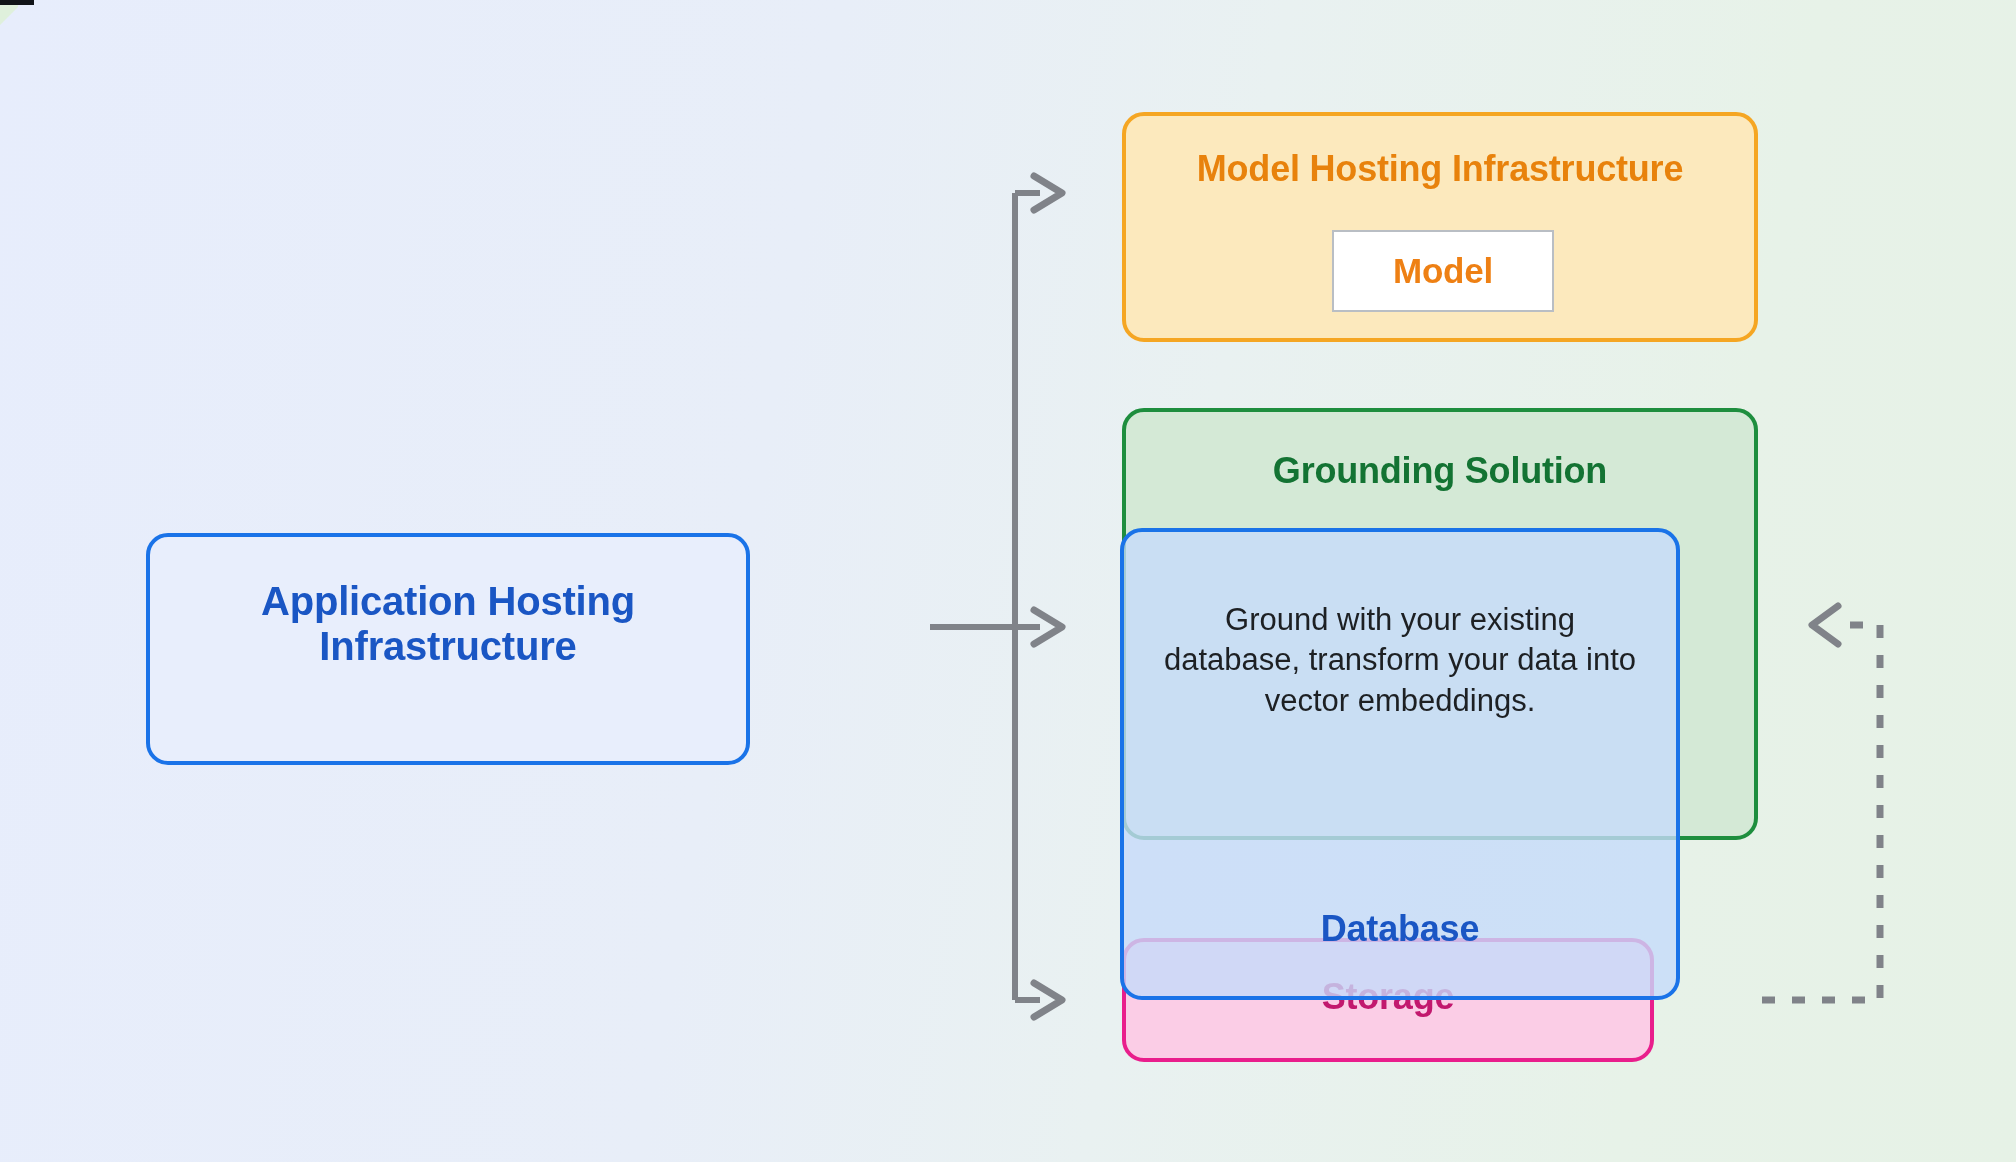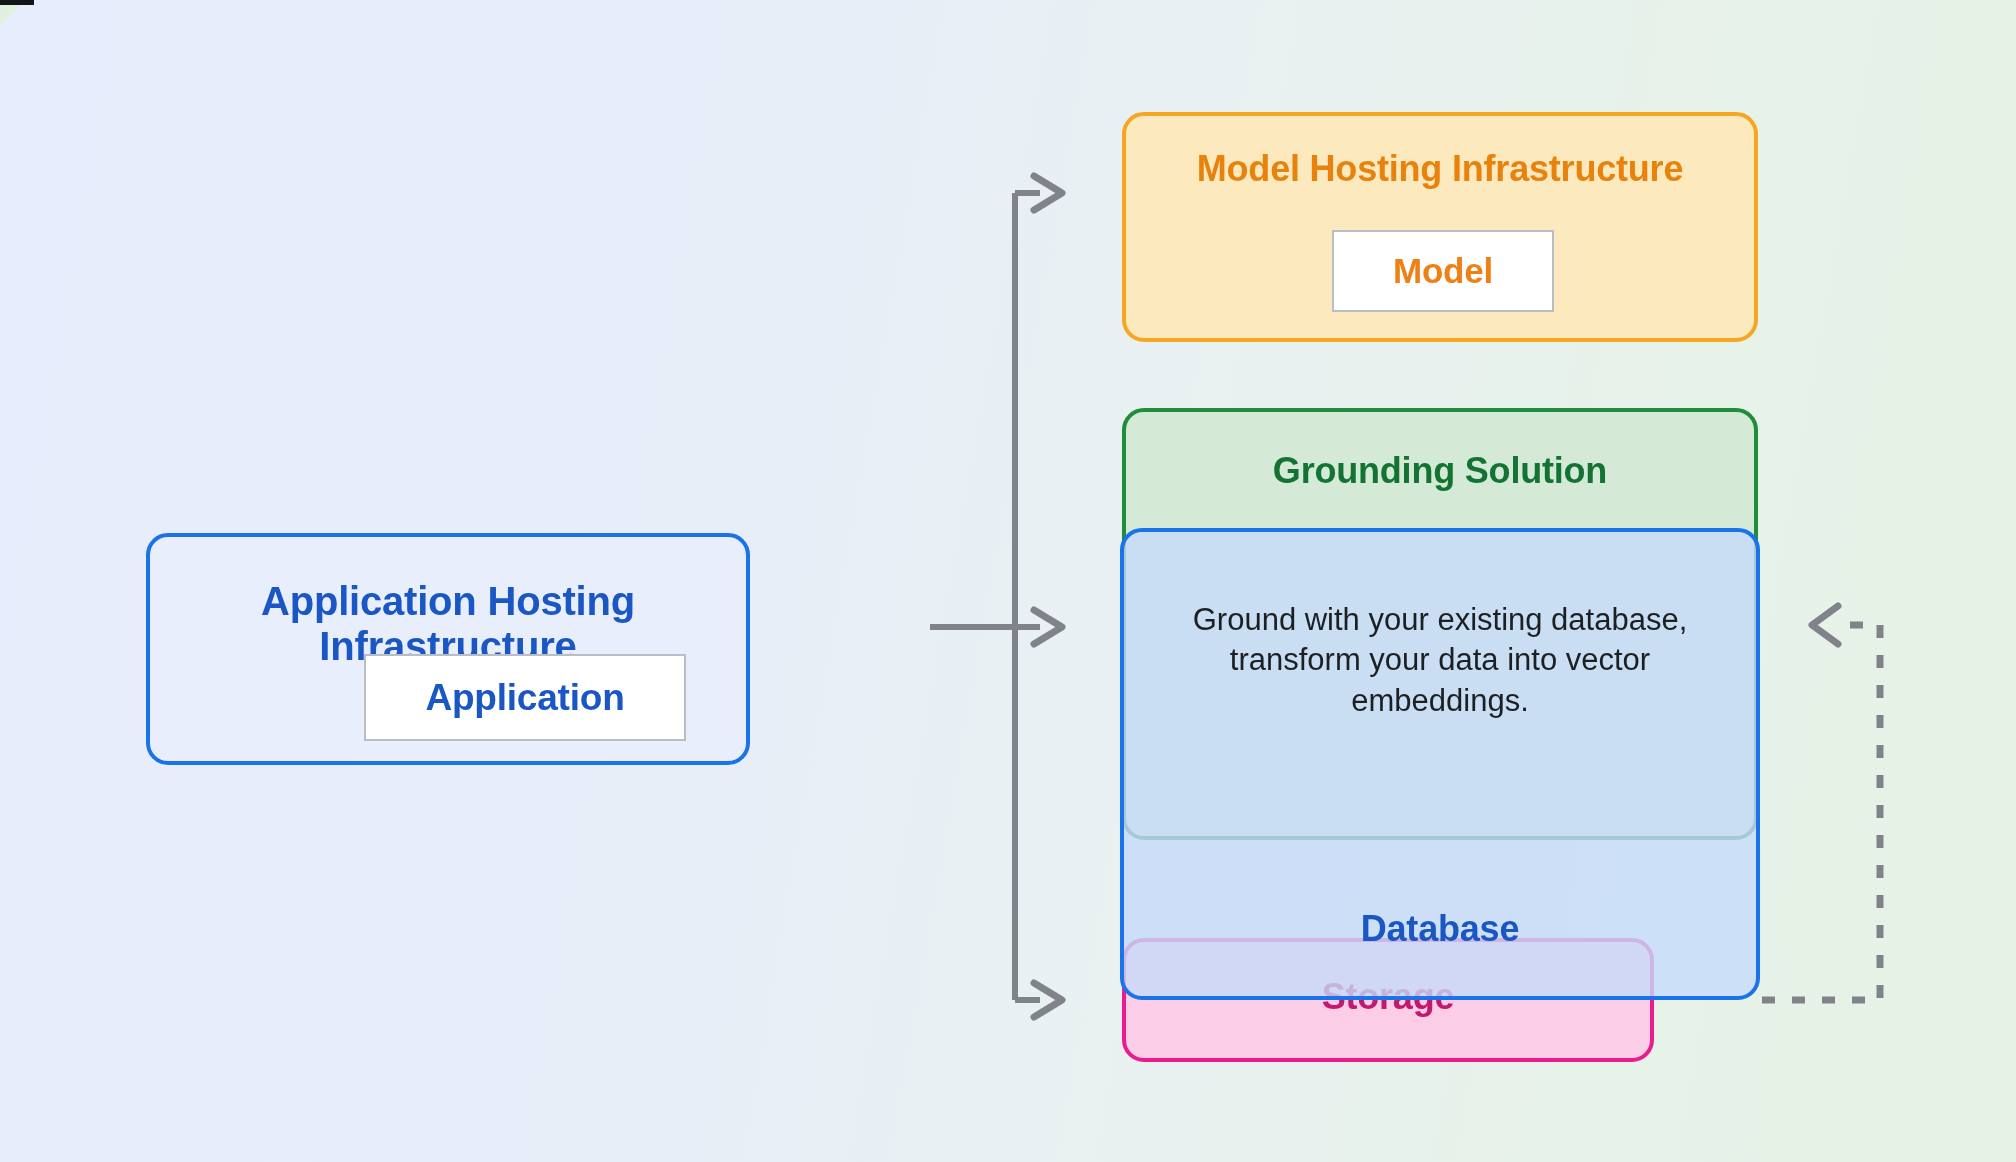--- a/index.html
+++ b/index.html
@@ -102,21 +102,21 @@
   }
   #grounding .node-title {
     top: 38px;
     font-size: 36px;
     color: #137333;
   }
 
   
   #database {
     left: 1120px; top: 528px;
-    width: 640px; height: 472px;
+    width: 560px; height: 472px;
     background: rgba(198, 219, 250, 0.80);
     border: 4px solid #1a73e8;
     z-index: 2;
   }
   #database .node-title {
     bottom: 46px;
     font-size: 36px;
     color: #1a56c4;
   }
   #grounding-desc {
@@ -170,21 +170,20 @@
       <path d="M1034,610 L1062,627 L1034,644" stroke-width="7" stroke-linecap="round" stroke-linejoin="round"></path>
       <path d="M1034,983 L1062,1000 L1034,1017" stroke-width="7" stroke-linecap="round" stroke-linejoin="round"></path>
 
       <path d="M1762,1000 L1880,1000 L1880,625 L1836,625" stroke-width="7" stroke-dasharray="13 17"></path>
       <path d="M1838,606 L1812,625 L1838,644" stroke-width="7" stroke-linecap="round" stroke-linejoin="round"></path>
     </g>
   </svg>
 
   <div class="node" id="app-host">
     <div class="node-title">Application Hosting Infrastructure</div>
-    <div class="inner-card" id="app-card">Application</div>
   </div>
 
   <div class="node" id="grounding">
     <div class="node-title">Grounding Solution</div>
   </div>
 
   <div class="node" id="model-host">
     <div class="node-title">Model Hosting Infrastructure</div>
     <div class="inner-card" id="model-card">Model</div>
   </div>

